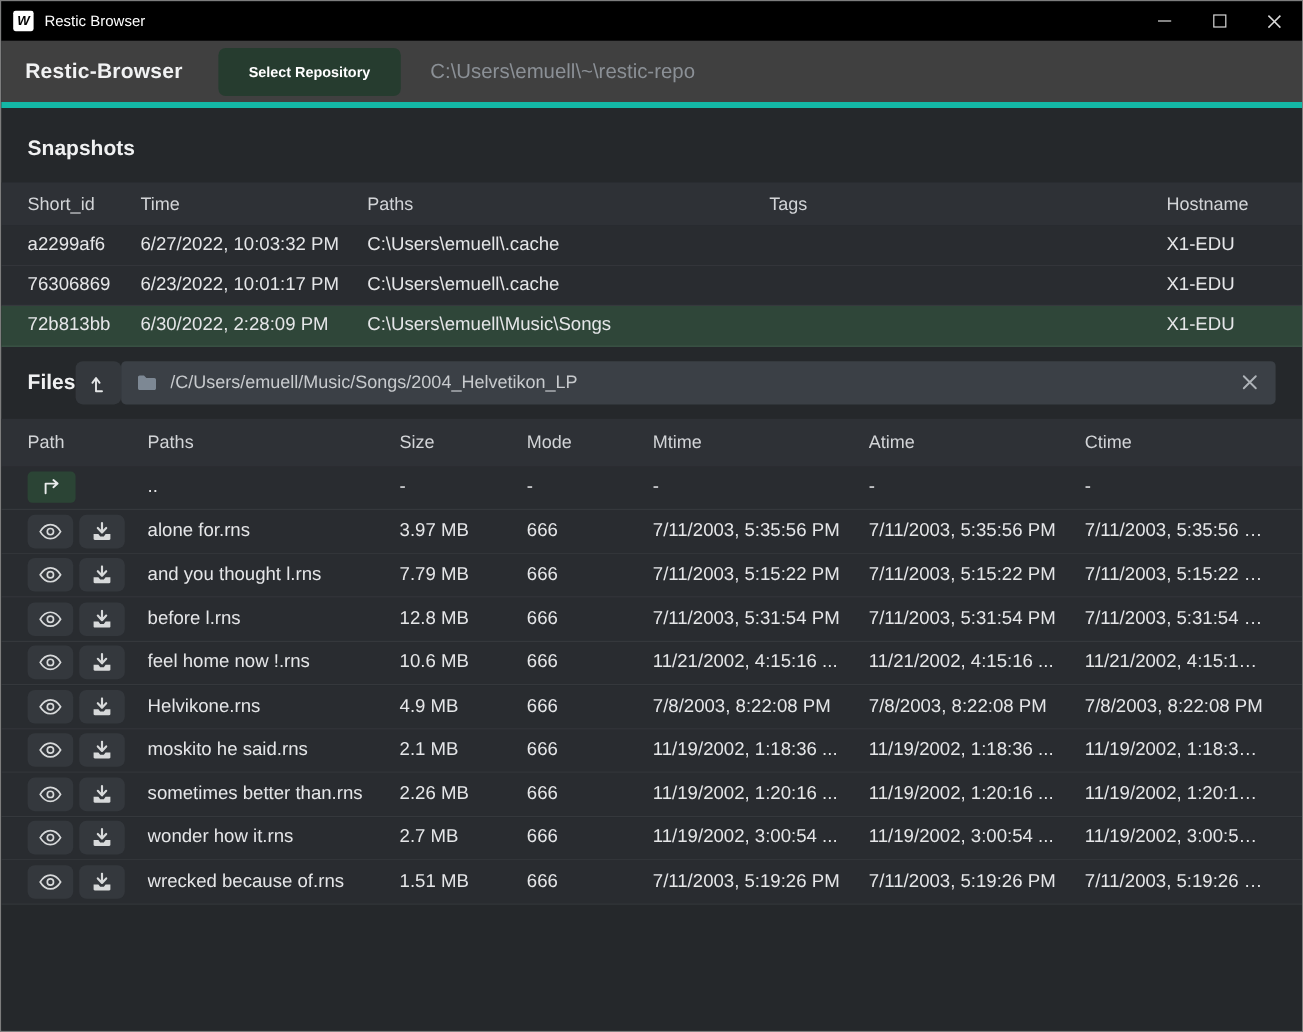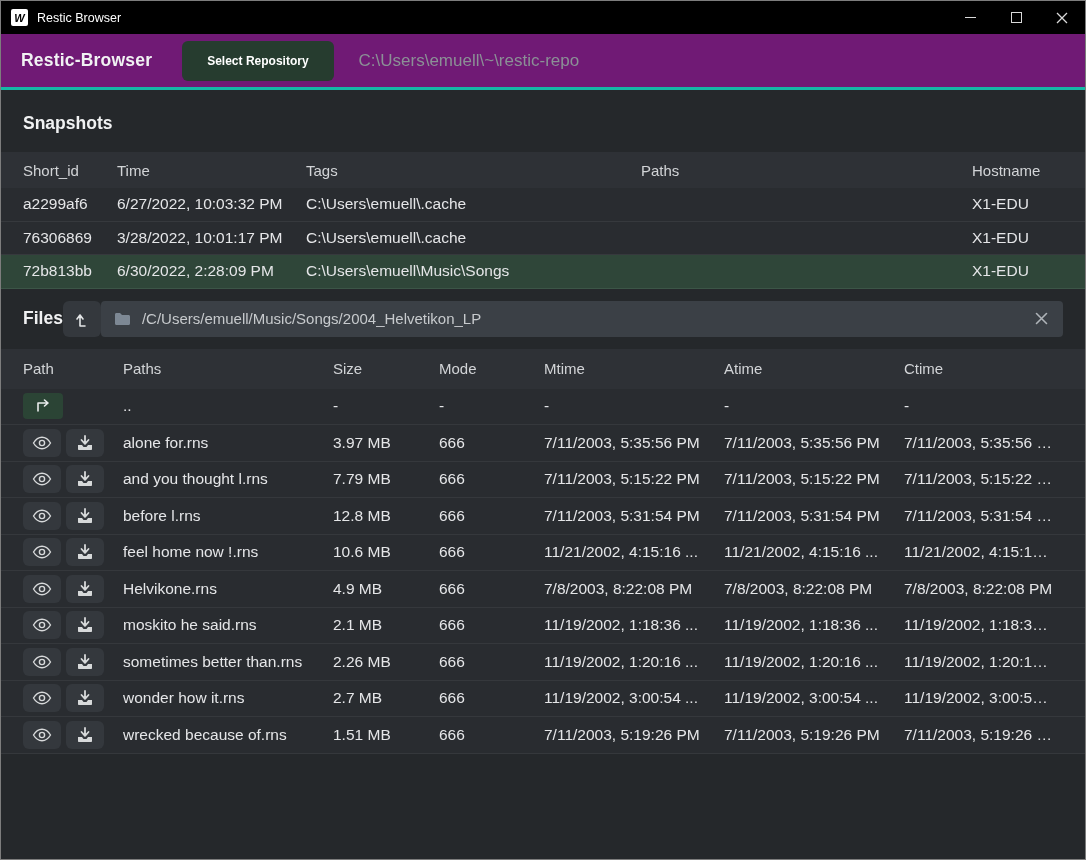--- a/index.html
+++ b/index.html
@@ -10,21 +10,21 @@
   .titlebar { height:33px; background:#000; display:flex; align-items:center; justify-content:space-between; flex:0 0 auto; }
   .titlebar-left { display:flex; align-items:center; gap:9px; padding-left:10px; }
   .app-icon { width:17px; height:17px; background:#fff; color:#000; font-weight:700; font-size:11px; display:flex; align-items:center; justify-content:center; border-radius:2px; font-style:italic; }
   .window-title { color:#fff; font-size:12.5px; }
   .titlebar-controls { display:flex; height:100%; }
   .tb-btn { width:46px; height:100%; background:transparent; border:none; display:flex; align-items:center; justify-content:center; cursor:pointer; }
   .min-glyph { width:11px; height:1.5px; background:#d9d9d9; display:block; }
   .max-glyph { width:11px; height:11px; border:1.2px solid #d9d9d9; display:block; }
 
   
-  .header { height:56px; background:#701a75; border-bottom:3px solid #14b8a6; display:flex; align-items:center; padding:0 20px; flex:0 0 auto; }
+  .header { height:56px; background:#404040; border-bottom:5px solid #14b8a6; display:flex; align-items:center; padding:0 20px; flex:0 0 auto; }
   .page-title { color:#f1f2f3; font-size:17.5px; font-weight:700; letter-spacing:.2px; }
   .repo-btn { margin-left:30px; background:#263c2f; color:#fff; font-weight:700; font-size:12px; font-family:"Liberation Sans",sans-serif; border:none; border-radius:6px; padding:13px 25px; cursor:pointer; }
   .repo-path { margin-left:25px; color:#8b9096; font-size:17px; }
 
   
   .section-title { padding:23px 22px 18px; }
   .section-title h2, .files-bar h2 { color:#f0f1f2; font-size:17.5px; font-weight:700; }
 
   
   .grid-snap { display:grid; grid-template-columns:94px 189px 335px 331px 1fr; padding:0 22px; align-items:center; }
@@ -80,36 +80,36 @@
     <span class="repo-path">C:\Users\emuell\~\restic-repo</span>
   </div>
 
   <div class="section-title">
     <h2>Snapshots</h2>
   </div>
 
   <div class="table-header grid-snap">
     <span class="cell">Short_id</span>
     <span class="cell">Time</span>
+    <span class="cell">Paths</span>
     <span class="cell">Tags</span>
-    <span class="cell">Paths</span>
     <span class="cell">Hostname</span>
   </div>
   <div id="snapshot-rows">
   <div class="snap-row grid-snap">
     <span class="cell">a2299af6</span>
     <span class="cell">6/27/2022, 10:03:32 PM</span>
     <span class="cell">C:\Users\emuell\.cache</span>
     <span class="cell"></span>
     <span class="cell">X1-EDU</span>
   </div>
 
   <div class="snap-row grid-snap">
     <span class="cell">76306869</span>
-    <span class="cell">3/28/2022, 10:01:17 PM</span>
+    <span class="cell">6/23/2022, 10:01:17 PM</span>
     <span class="cell">C:\Users\emuell\.cache</span>
     <span class="cell"></span>
     <span class="cell">X1-EDU</span>
   </div>
 
   <div class="snap-row grid-snap selected">
     <span class="cell">72b813bb</span>
     <span class="cell">6/30/2022, 2:28:09 PM</span>
     <span class="cell">C:\Users\emuell\Music\Songs</span>
     <span class="cell"></span>

